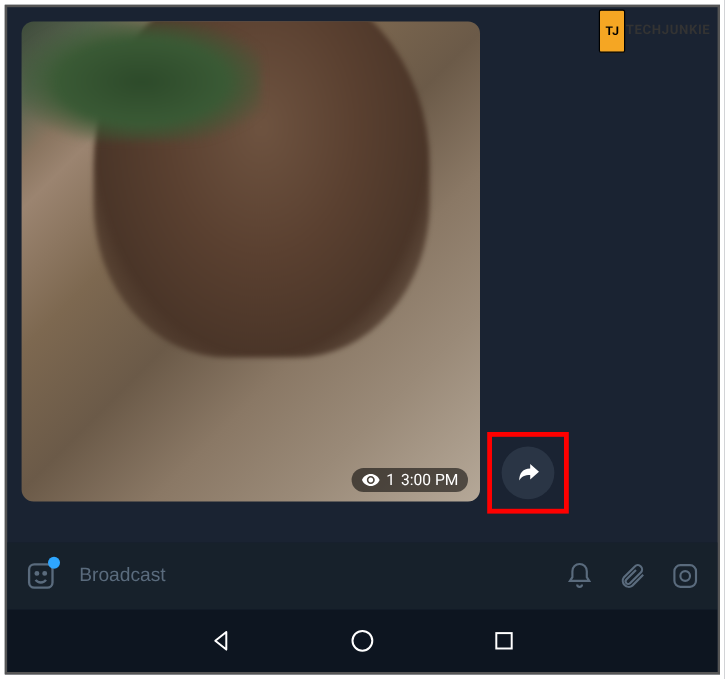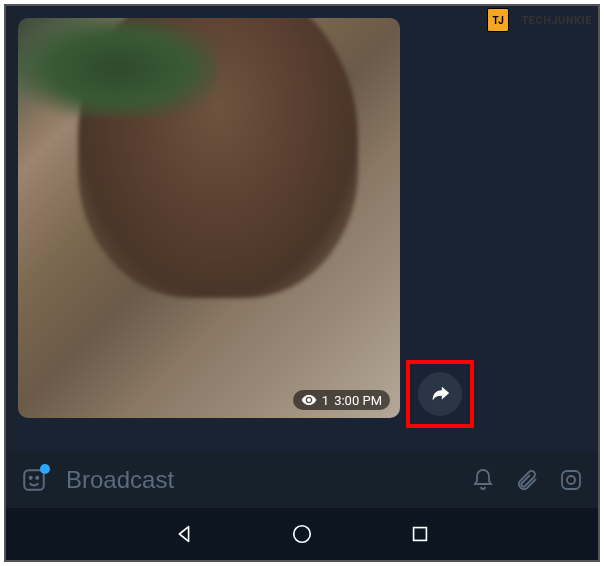--- a/index.html
+++ b/index.html
@@ -23,25 +23,25 @@
       font-size: 11px;
       font-weight: 700;
       letter-spacing: 0.5px;
       z-index: 100;
       color: #333;
     }
     .watermark .badge {
       display: inline-flex;
       align-items: center;
       justify-content: center;
-      width: 22px; height: 24px;
+      width: 22px; height: 36px;
       background: #f5a623;
       color: #000;
       border-radius: 2px;
-      margin-right: 12px;
+      margin-right: 0;
       font-size: 10px;
       border: 1px solid #000;
     }
     .chat-area {
       position: absolute;
       top: 0; left: 0; right: 0;
       bottom: 110px;
       padding: 12px;
     }
     .message {
@@ -130,21 +130,21 @@
       width: 10px; height: 10px;
       background: #2ea6ff;
       border-radius: 50%;
     }
     .msg-input {
       flex: 1;
       background: transparent;
       border: none;
       outline: none;
       color: #5a6b7d;
-      font-size: 24px;
+      font-size: 16px;
     }
     .msg-input::placeholder { color: #5a6b7d; }
     .ib-icon {
       width: 26px; height: 26px;
       display: flex; align-items: center; justify-content: center;
     }
     .ib-icon svg { width: 24px; height: 24px; stroke: #5a6b7d; fill: none; stroke-width: 1.8; }
     .nav-bar {
       position: absolute;
       left: 0; right: 0; bottom: 0;

